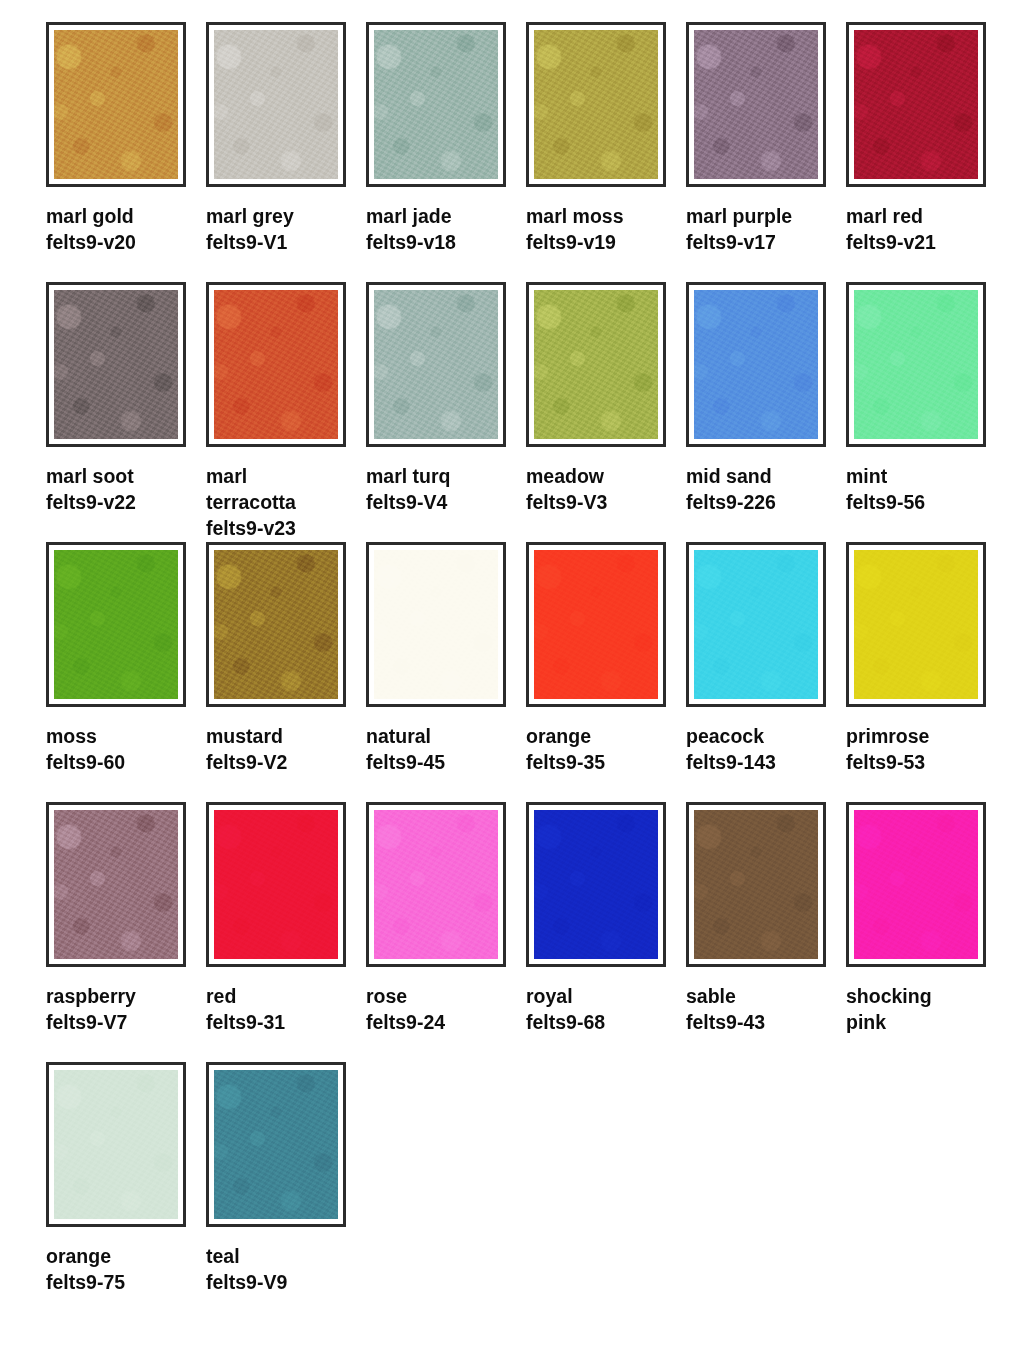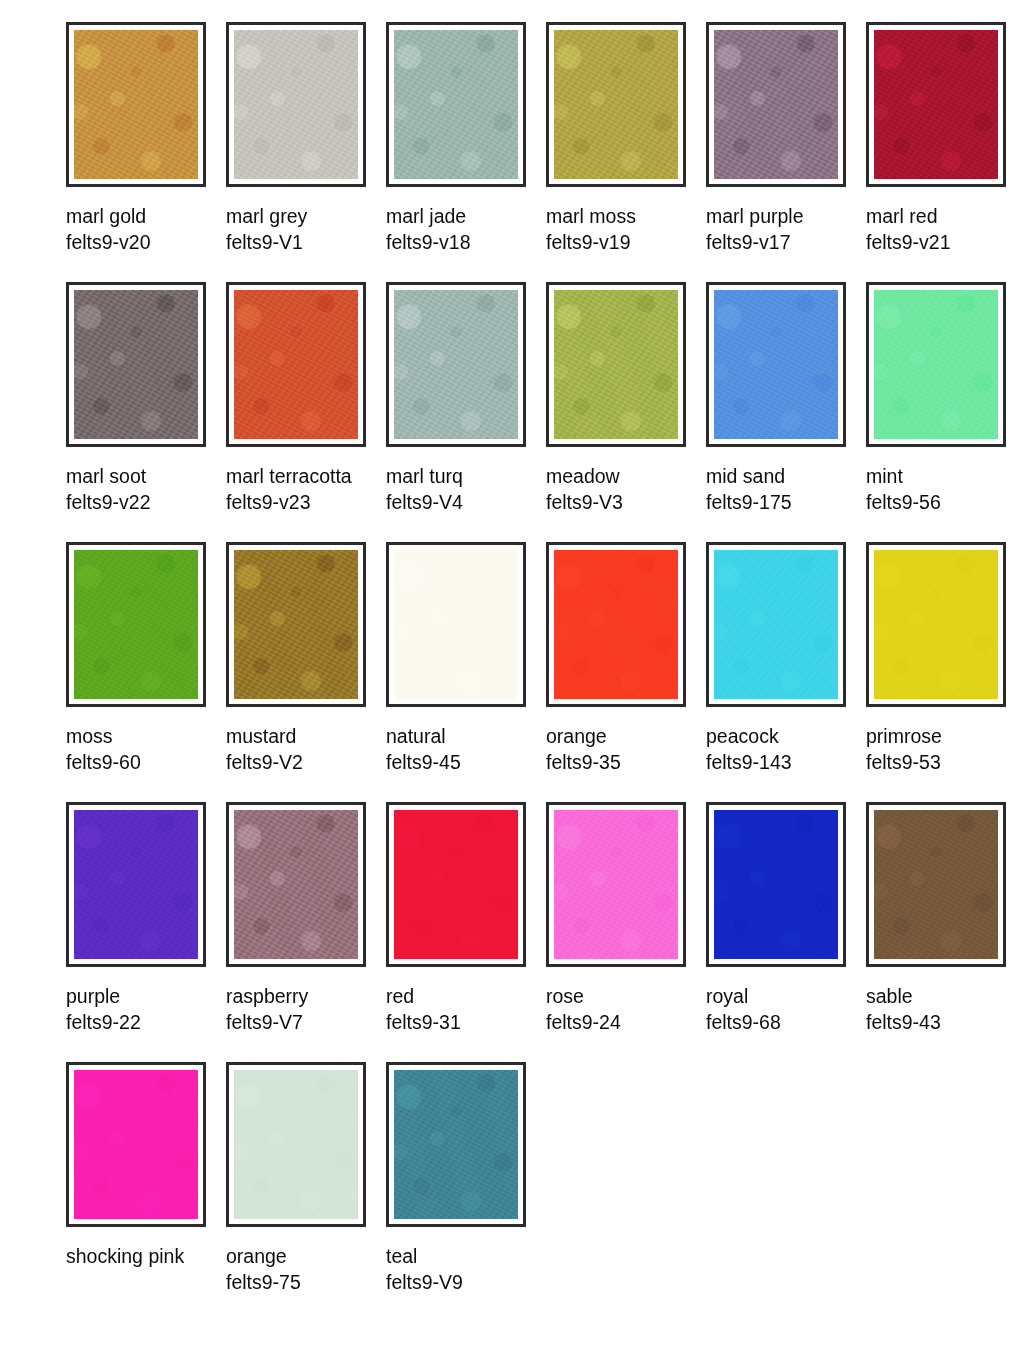--- a/index.html
+++ b/index.html
@@ -4,21 +4,22 @@
 <style>
   * { box-sizing: border-box; }
   html, body {
     margin: 0; padding: 0;
     background: #ffffff;
     width: 1024px; height: 1352px;
     font-family: "Liberation Sans", sans-serif;
   }
   #swatch-catalog {
     width: 1024px;
-    padding: 22px 18px 0 28px;
+    padding: 22px 18px 0 8px;
+    font-weight: bold;
   }
   .swatch-grid {
     display: grid;
     grid-template-columns: repeat(6, 160px);
     column-gap: 0px;
     row-gap: 0px;
     justify-content: start;
     padding-left: 38px;
   }
   .swatch-cell {
@@ -167,21 +168,21 @@
           <span class="swatch-name">meadow</span>
           <span class="swatch-code">felts9-V3</span>
         </div>
       </div>
       <div class="swatch-cell">
         <div class="swatch-frame">
           <div class="swatch-chip solid" style="background-color: rgb(85, 144, 224);"></div>
         </div>
         <div class="swatch-label">
           <span class="swatch-name">mid sand</span>
-          <span class="swatch-code">felts9-175</span>
+          <span class="swatch-code">felts9-226</span>
         </div>
       </div>
       <div class="swatch-cell">
         <div class="swatch-frame">
           <div class="swatch-chip solid" style="background-color: rgb(110, 232, 160);"></div>
         </div>
         <div class="swatch-label">
           <span class="swatch-name">mint</span>
           <span class="swatch-code">felts9-56</span>
         </div>
@@ -231,29 +232,20 @@
           <span class="swatch-code">felts9-143</span>
         </div>
       </div>
       <div class="swatch-cell">
         <div class="swatch-frame">
           <div class="swatch-chip solid" style="background-color: rgb(224, 211, 24);"></div>
         </div>
         <div class="swatch-label">
           <span class="swatch-name">primrose</span>
           <span class="swatch-code">felts9-53</span>
-        </div>
-      </div>
-      <div class="swatch-cell">
-        <div class="swatch-frame">
-          <div class="swatch-chip solid" style="background-color: rgb(91, 43, 196);"></div>
-        </div>
-        <div class="swatch-label">
-          <span class="swatch-name">purple</span>
-          <span class="swatch-code">felts9-22</span>
         </div>
       </div>
       <div class="swatch-cell">
         <div class="swatch-frame">
           <div class="swatch-chip marl" style="background-color: rgb(150, 112, 123);"></div>
         </div>
         <div class="swatch-label">
           <span class="swatch-name">raspberry</span>
           <span class="swatch-code">felts9-V7</span>
         </div>

